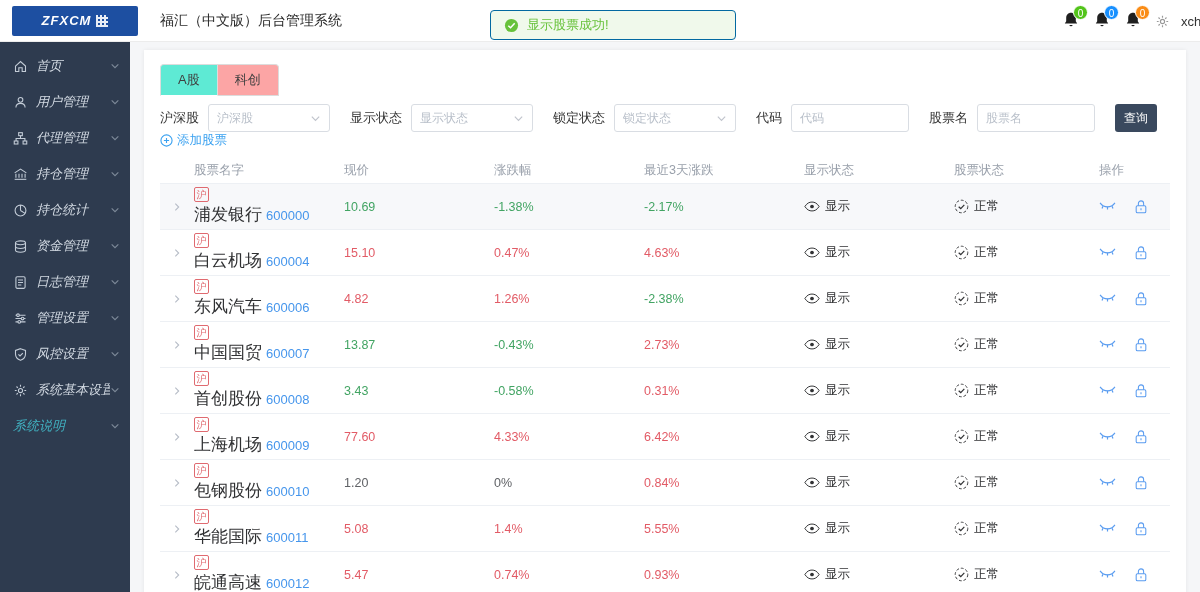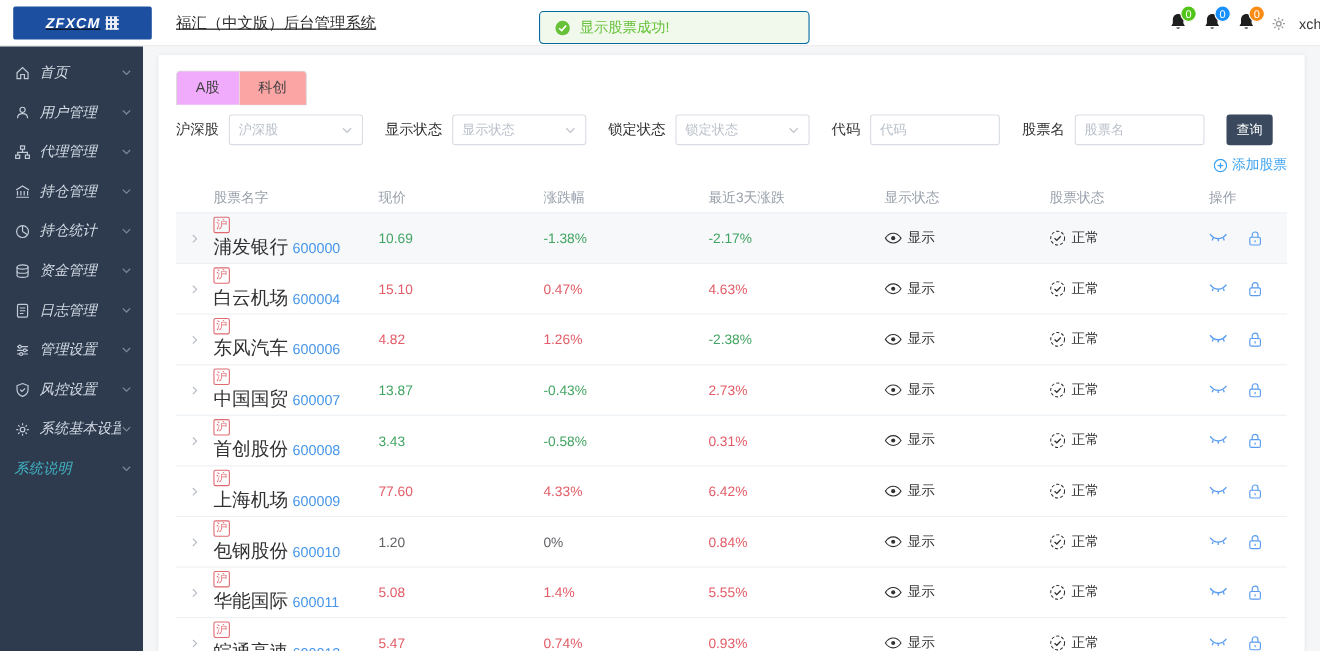--- a/index.html
+++ b/index.html
@@ -1,21 +1,21 @@
 <!DOCTYPE html>
 <html><head>
 <meta charset="utf-8">
 <style>
   * { margin:0; padding:0; box-sizing:border-box; }
   html,body { background:#e8eaed; }
   body { font-family:"Liberation Sans","DejaVu Sans",sans-serif; }
   .page { position:relative; width:1200px; height:592px; background:#f5f6f8; overflow:hidden; margin:0 auto; }
 
   
-  .hdr { position:absolute; left:0; top:0; width:1200px; height:42px; background:#fff; border-bottom:1px solid #ececec; display:flex; align-items:center; padding:0 12px; z-index:5;text-decoration:underline; }
+  .hdr { position:absolute; left:0; top:0; width:1200px; height:42px; background:#fff; border-bottom:1px solid #ececec; display:flex; align-items:center; padding:0 12px; z-index:5; }
   .logo { width:126px; height:30px; background:#1d4fa1; border-radius:2px; color:#fff; display:flex; align-items:center; justify-content:center; gap:5px; font-size:13px; font-weight:bold; font-style:italic; letter-spacing:1px; }
   .logo-grid { width:12px; height:12px; background:
       repeating-linear-gradient(0deg,#fff 0 2px,transparent 2px 4px),
       repeating-linear-gradient(90deg,#fff 0 2px,transparent 2px 4px); opacity:.9; }
   .hdr-title { margin-left:22px; font-size:14px; color:#2b2b2b; font-weight:500; }
 
   .toast { position:absolute; left:490px; top:10px; width:246px; height:30px; background:#f0f9eb; border:1px solid #0369a1; border-radius:4px; display:flex; align-items:center; gap:8px; padding:0 13px; color:#67c23a; font-size:13px; z-index:20; }
 
   .hdr-right { position:absolute; left:1062px; top:0; height:42px; display:flex; align-items:center; gap:11px; white-space:nowrap; z-index:6; }
   .bell-wrap { position:relative; width:20px; height:22px; cursor:pointer; }
@@ -32,33 +32,33 @@
   .side-label { flex:1 1 auto; overflow:hidden; white-space:nowrap; }
   .side-chev { color:#7e8a99; display:flex; flex:0 0 auto; }
 
   
   .card { position:absolute; left:144px; top:50px; width:1042px; height:600px; background:#fff; box-shadow:0 0 4px rgba(0,0,0,.07); padding:14px 16px 0 16px; }
 
   .tabs { display:inline-flex; }
   .tab { padding:6px 17px; border:1px solid #dcdcdc; font-size:13px; color:#3f3f3f; background:#fca5a5; cursor:pointer; }
   .tab:first-child { border-radius:4px 0 0 0; }
   .tab + .tab { border-left:none; border-radius:0 4px 0 0; }
-  .tab.active { background:#f0abfc; border-bottom-color:#fff; }
+  .tab.active { background:#5eead4; border-bottom-color:#fff; }
 
   .filters { display:flex; align-items:center; margin-top:8px; }
   .fgroup { display:flex; align-items:center; margin-right:20px; }
   .flabel { font-size:13px; color:#333; margin-right:9px; white-space:nowrap; }
   .select { width:122px; height:28px; border:1px solid #d9dde3; border-radius:3px; background:#fff; display:flex; align-items:center; padding:0 8px; cursor:pointer; }
   .select .ph { flex:1; font-size:12px; color:#b8bfc9; }
   .select .chev { color:#c0c4cc; display:flex; }
   .tinput { width:118px; height:28px; border:1px solid #d9dde3; border-radius:3px; font-size:12px; color:#333; padding:0 8px; outline:none; font-family:inherit; }
   .tinput::placeholder { color:#b8bfc9; }
   .btn-query { width:42px; height:28px; background:#3a495e; color:#fff; border:none; border-radius:3px; font-size:12px; cursor:pointer; font-family:inherit; }
 
-  .add-row { display:flex; justify-content:flex-end; margin-top:10px; }
+  .add-row { display:flex; }
   .add-link { display:flex; align-items:center; gap:4px; color:#3aa1f0; font-size:12.5px; cursor:pointer; }
 
   
   .grid { display:grid; grid-template-columns:34px 150px 150px 150px 160px 150px 145px auto; align-items:center; }
   .thead { height:26px; margin-top:8px; color:#99a0ab; font-size:12.5px; }
   .trow { height:46px; border-top:1px solid #edf0f4; font-size:12.5px; }
   .trow.first { background:#f7f8fa; }
   .c-expand { display:flex; justify-content:center; color:#b6bcc6; cursor:pointer; }
   .c-name { display:flex; flex-direction:column; line-height:1.25; }
   .badge { width:15px; height:15px; border:1px solid #e06a70; color:#e06a70; border-radius:2px; font-size:10px; line-height:14px; text-align:center; margin-bottom:2px; }

